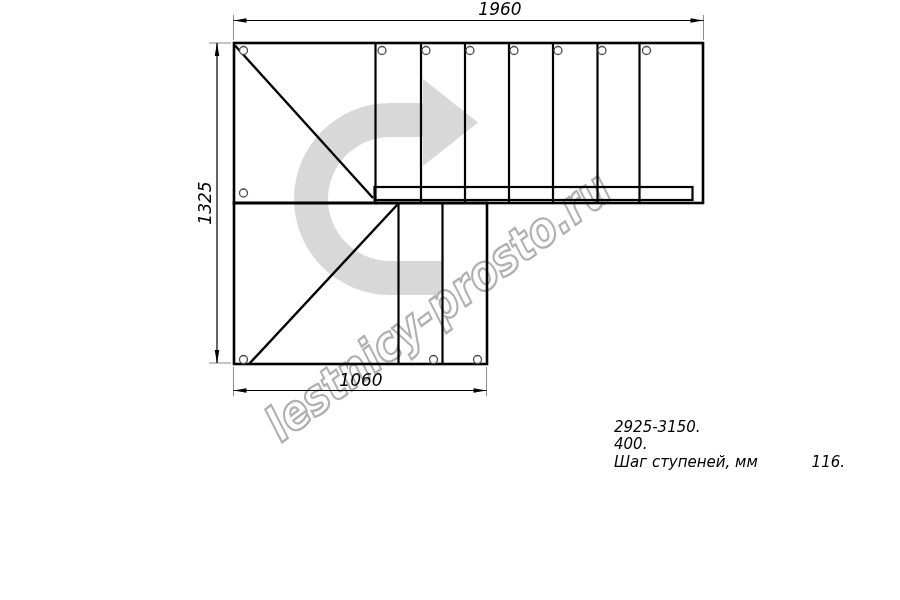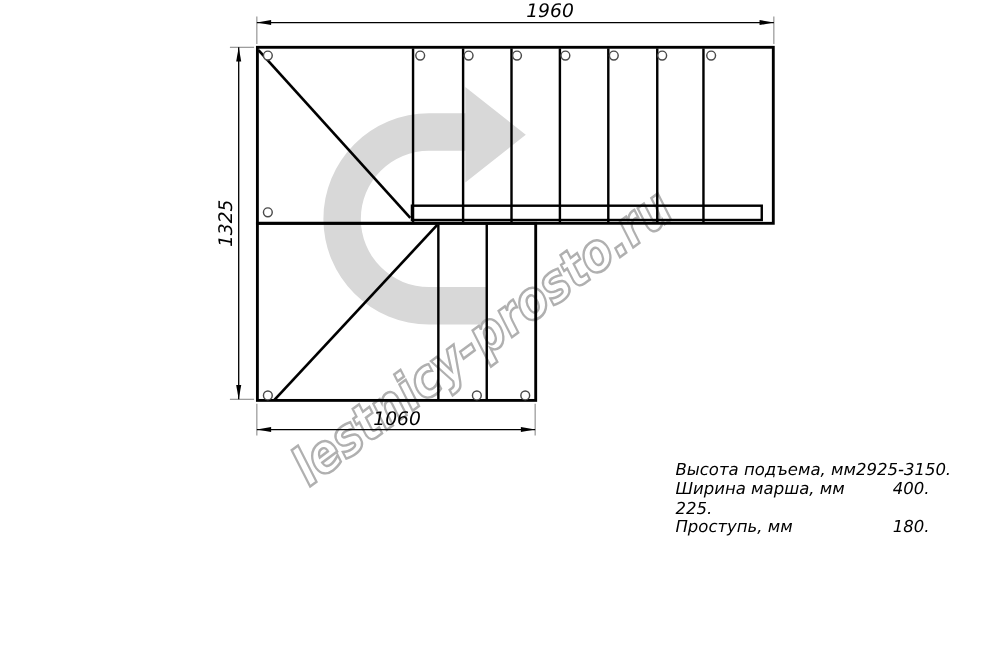--- a/index.html
+++ b/index.html
@@ -122,29 +122,24 @@
       <line class="dimline" x1="233.5" y1="390.5" x2="486.5" y2="390.5"></line>
       <polygon class="dimarrow" points="233.5,390.5 246.5,388.2 246.5,392.8"></polygon>
       <polygon class="dimarrow" points="486.5,390.5 473.5,388.2 473.5,392.8"></polygon>
       <text class="dimtext" x="361" y="386" text-anchor="middle">1060</text>
     </g>
 
   </svg>
 
   <div class="specs">
     <div class="srow">
-      <span class="lbl">Высота подъема, мм</span>
       <span class="val">2925-3150.</span>
     </div>
     <div class="srow">
-      <span class="lbl">Ширина марша, мм</span>
       <span class="val">400.</span>
     </div>
     <div class="srow">
-      <span class="val">225.</span>
-    </div>
-    <div class="srow">
-      <span class="lbl">Проступь, мм</span>
-      <span class="val">180.</span>
+      <span class="lbl">Шаг ступеней, мм</span>
+      <span class="val">116.</span>
     </div>
   </div>
 
 </div>
 
 </body></html>

